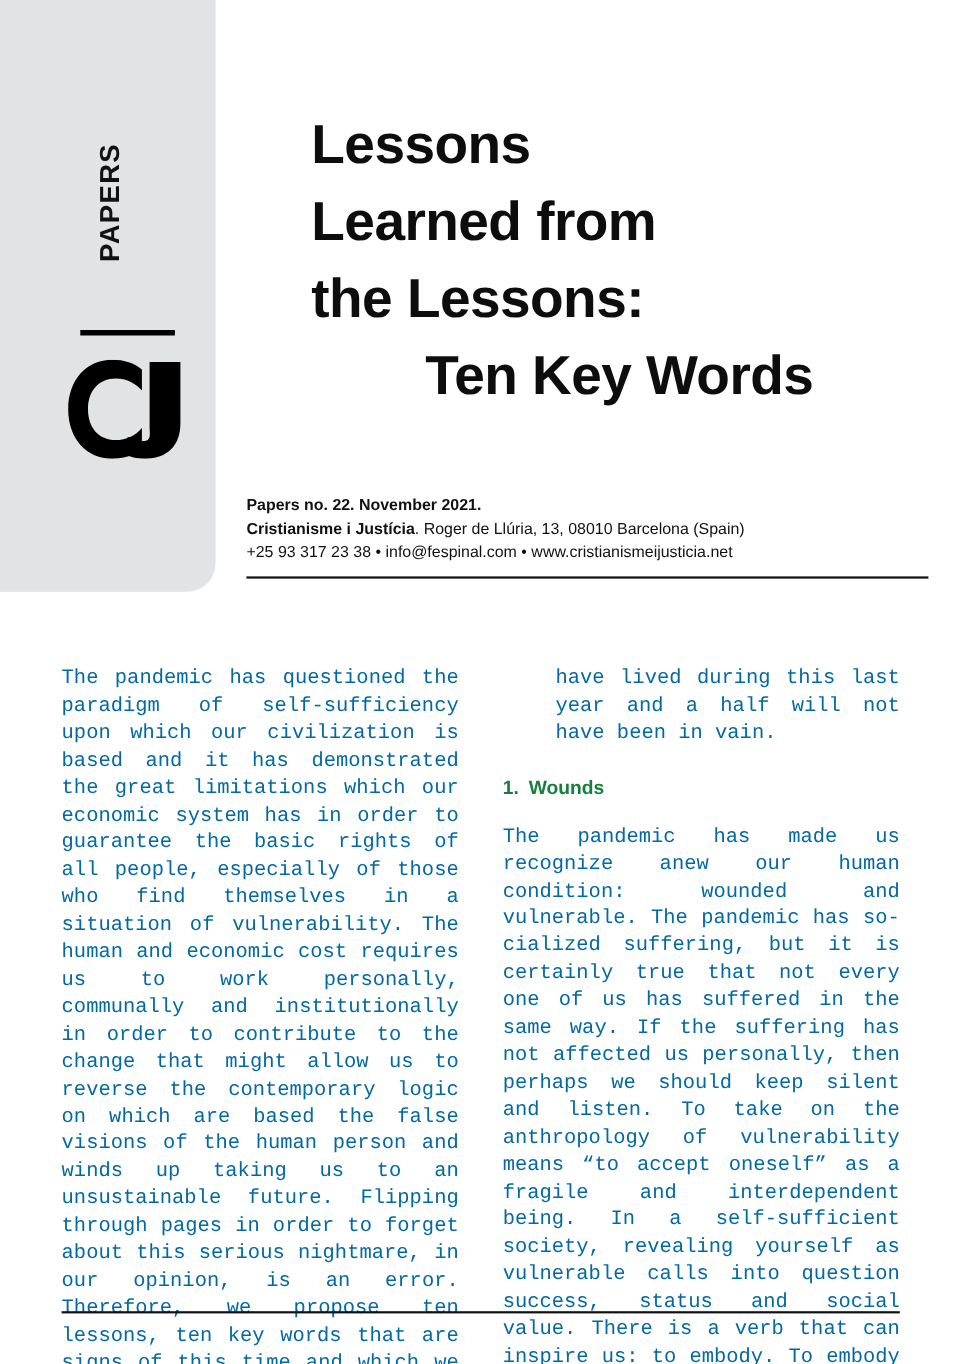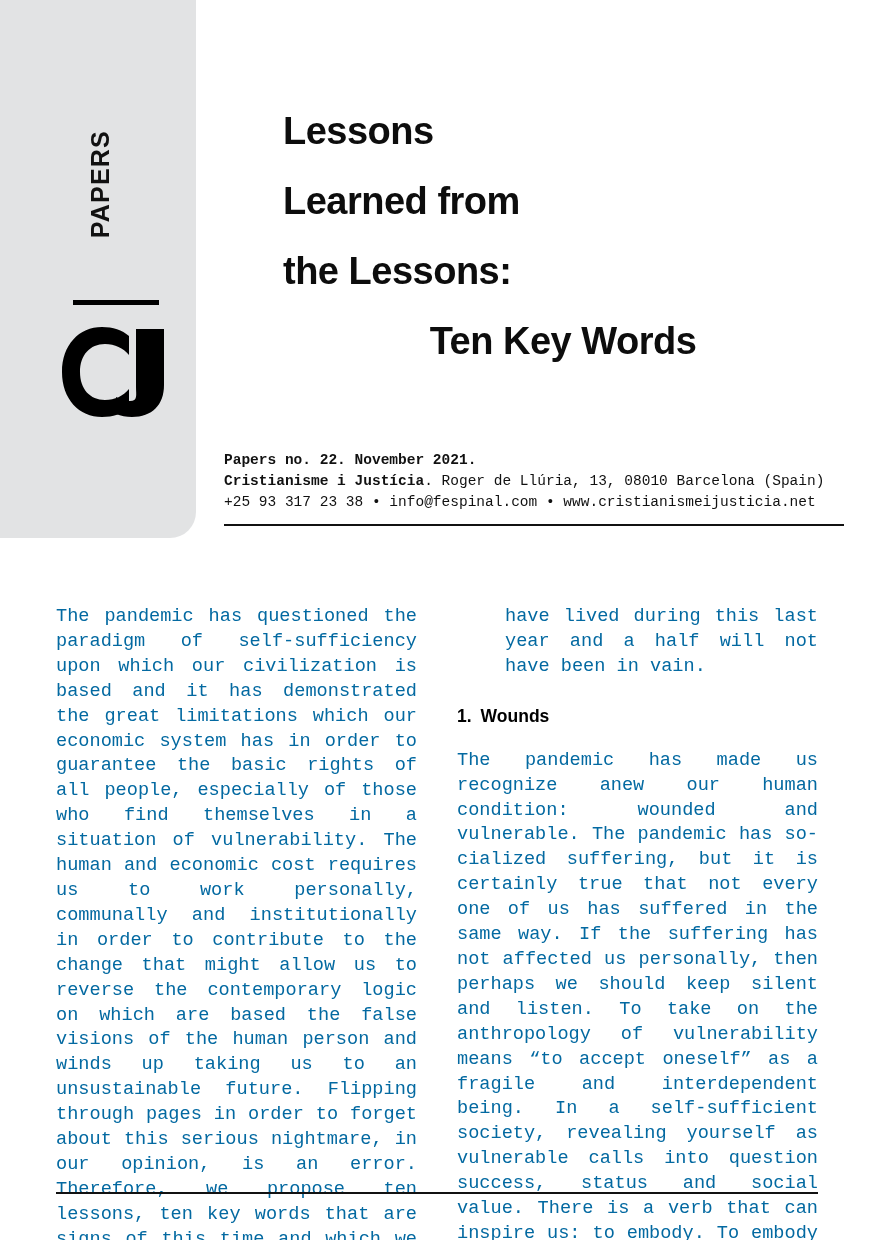--- a/index.html
+++ b/index.html
@@ -69,41 +69,41 @@
   
   .title-block {
     position: absolute;
     left: 283px;
     top: 96px;
     width: 560px;
   }
   .doc-title {
     font-family: "Liberation Sans", sans-serif;
     font-weight: bold;
-    font-size: 38px;
+    font-size: 50px;
     line-height: 70px;
     color: #0d0d0d;
     margin: 0;
     letter-spacing: -0.5px;
   }
   .doc-title .line-right {
     display: block;
     text-align: center;
   }
   .doc-title .line {
     display: block;
   }
 
   
   .imprint {
     position: absolute;
     left: 224px;
     top: 450px;
     width: 620px;
-    font-family: Liberation Mono, monospace;
+    font-family: Liberation Sans, sans-serif;
     font-size: 14.5px;
     line-height: 21px;
     color: #111111;
   }
   .imprint b {
     font-weight: bold;
   }
   .imprint-rule {
     position: absolute;
     left: 224px;
@@ -142,21 +142,21 @@
     color: #0369a1;
     hyphens: manual;
   }
   p.body-p.first {
     text-align: justify;
   }
   .section-head {
     font-family: "Liberation Sans", sans-serif;
     font-weight: bold;
     font-size: 17.5px;
-    color: #000000;
+    color: #15803d;
     margin: 26px 0 22px 0;
   }
   .section-head .num {
     margin-right: 9px;
   }
   .col-right p.body-p.lead {
     margin-bottom: 0;
     margin-left: 48px;
   }
   .bottom-rule {

